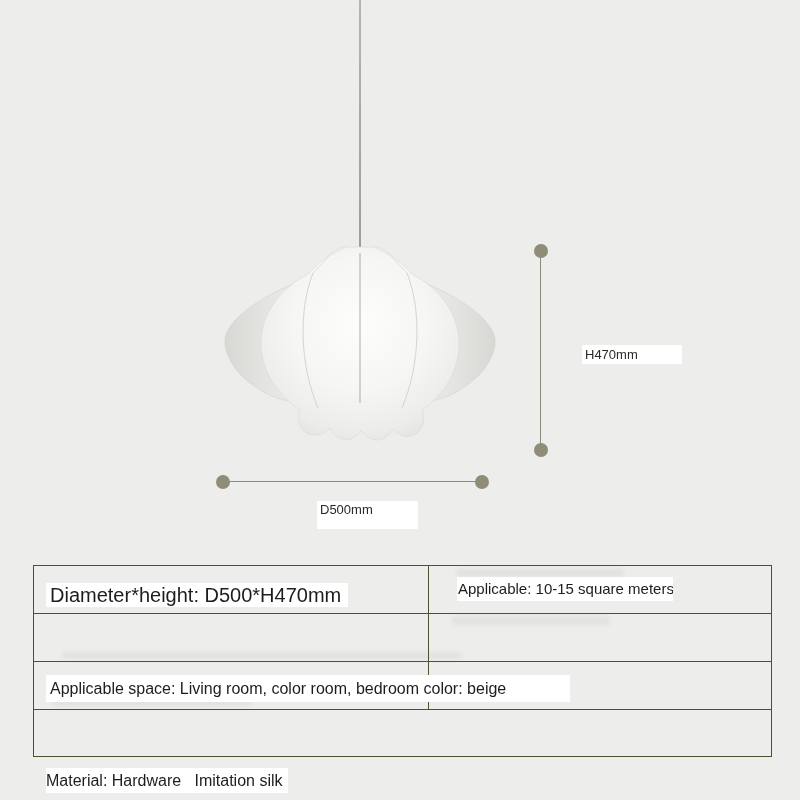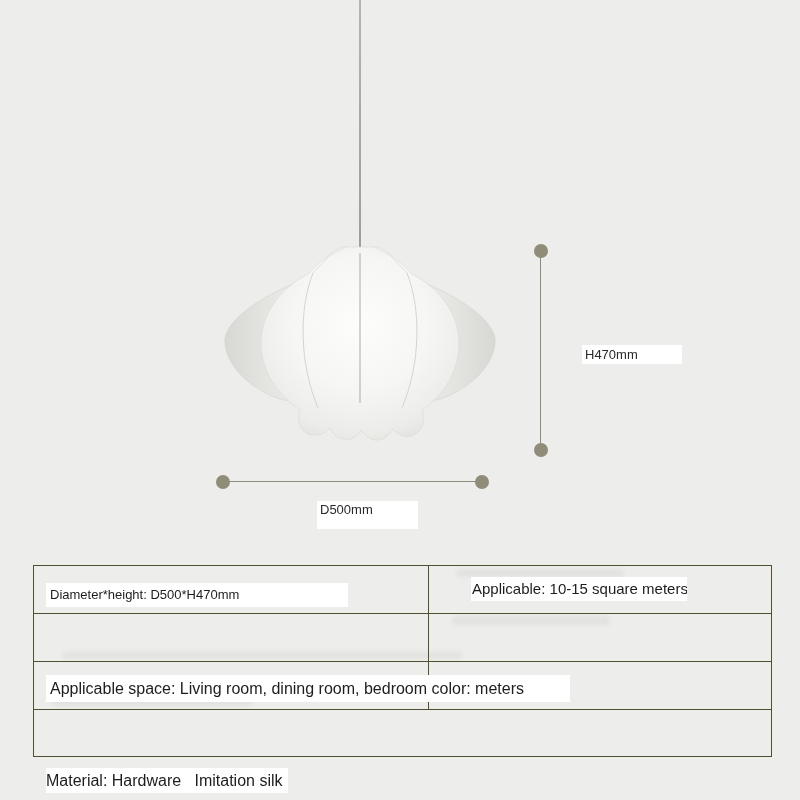--- a/index.html
+++ b/index.html
@@ -55,22 +55,22 @@
     background: #50502f; z-index: 1;
   }
   .cell-box {
     position: absolute;
     background: #ffffff;
     color: #1d1d1d;
     white-space: pre;
     overflow: hidden;
     z-index: 2;
   }
-  .cell-box.r1l { left: 12px; top: 17px;  width: 302px; height: 24px; line-height: 24px; font-size: 13px; padding-left: 4px; }
-  .cell-box.r1r { left: 437px; top: 11px; width: 216px; height: 24px; line-height: 24px; font-size: 15px; padding-left: 1px; }
+  .cell-box.r1l { left: 12px; top: 17px;  width: 302px; height: 24px; line-height: 24px; font-size: 20px; padding-left: 4px; }
+  .cell-box.r1r { left: 423px; top: 11px; width: 216px; height: 24px; line-height: 24px; font-size: 15px; padding-left: 1px; }
   .cell-box.r2  { left: 12px; top: 61px;  width: 524px; height: 27px; line-height: 27px; font-size: 16px; padding-left: 4px; }
   .cell-box.r3  { left: 12px; top: 106px; width: 242px; height: 25px; line-height: 25px; font-size: 16px; }
 
   
   .smudge {
     position: absolute;
     background: #a9a9a7;
     opacity: 0.16;
     filter: blur(2px);
     border-radius: 3px;
@@ -151,21 +151,21 @@
   <div class="smudge" style="left:418px; top:50px; width:158px; height:9px;"></div>
   <div class="smudge" style="left:28px;  top:86px; width:400px; height:7px;"></div>
   <div class="smudge" style="left:18px;  top:133px; width:200px; height:7px;"></div>
 
   <div class="spec-row" style="top:0;">
     <div class="cell-box r1l">Diameter*height: D500*H470mm</div>
     <div class="cell-box r1r">Applicable: 10-15 square meters</div>
   </div>
 
   <div class="spec-row" style="top:48px;">
-    <div class="cell-box r2">Applicable space: Living room, dining room, bedroom color: meters</div>
+    <div class="cell-box r2">Applicable space: Living room, color room, bedroom color: beige</div>
   </div>
 
   <div class="spec-row" style="top:96px;">
     <div class="cell-box r3">Material: Hardware   Imitation silk</div>
   </div>
 
   <div class="spec-row last" style="top:144px;">
     
   </div>
 </div>

